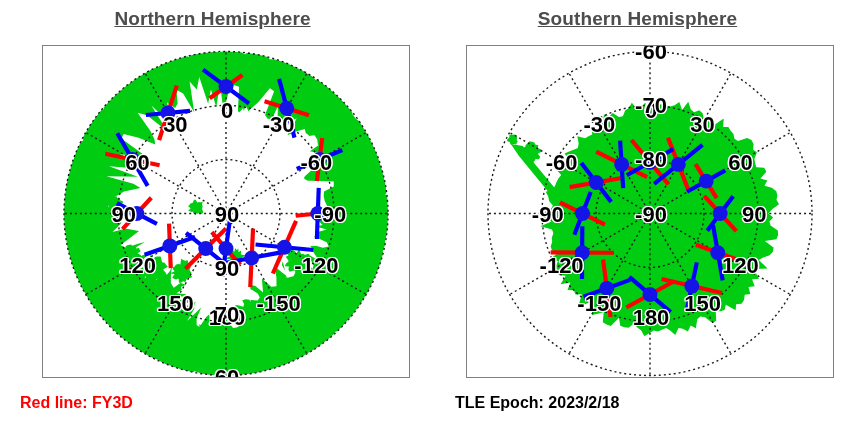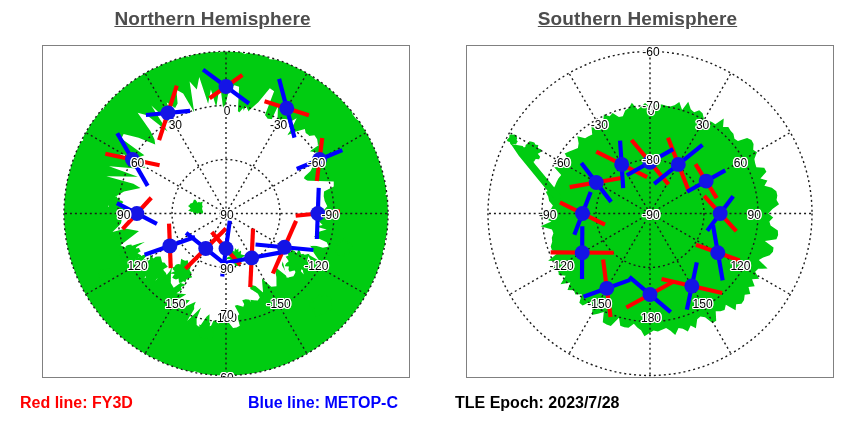--- a/index.html
+++ b/index.html
@@ -20,21 +20,21 @@
     position:absolute;left:42px;top:45px;width:368px;height:333px;
     border:1px solid #808080;background:#ffffff;box-sizing:border-box;
     overflow:hidden;
   }
   .panel.south .plotbox{left:41px;}
 
   .plot-svg{position:absolute;left:0;top:0;width:100%;height:100%;}
 
   .lbl{
     position:absolute;font-family:"Liberation Sans",sans-serif;
-    font-size:12px;font-weight:normal;color:#000000;
+    font-size:22px;font-weight:bold;color:#000000;
     transform:translate(-50%,-50%);white-space:nowrap;
     text-shadow:
       -1.4px 0 #fff, 1.4px 0 #fff, 0 -1.4px #fff, 0 1.4px #fff,
       -1px -1px #fff, 1px -1px #fff, -1px 1px #fff, 1px 1px #fff;
     pointer-events:none;
   }
 
   .legend{position:absolute;left:0;top:390px;width:756px;height:35px;}
   .legend-item{position:absolute;font-size:16px;font-weight:bold;white-space:nowrap;top:4px;}
   .legend-red{left:20px;color:#ff0000;}
@@ -243,17 +243,16 @@
         <span class="lbl" style="left: 235.617px; top: 257.903px;">150</span>
         <span class="lbl" style="left: 184px; top: 168.5px;">-90</span>
         <span class="lbl" style="left: 184px; top: 114.167px; text-align: right;">-80</span>
         <span class="lbl" style="left: 184px; top: 59.8333px; text-align: right;">-70</span>
         <span class="lbl" style="left: 184px; top: 5.5px;">-60</span>
       </div>
   </div>
 
   <div class="legend">
     <span class="legend-item legend-red">Red line: FY3D</span>
-    <span class="legend-item legend-blue">Blue line: METOP-C</span>
-    <span class="legend-item legend-epoch">TLE Epoch: 2023/7/28</span>
+    <span class="legend-item legend-epoch">TLE Epoch: 2023/2/18</span>
   </div>
 
 </div>
 
 </body></html>

